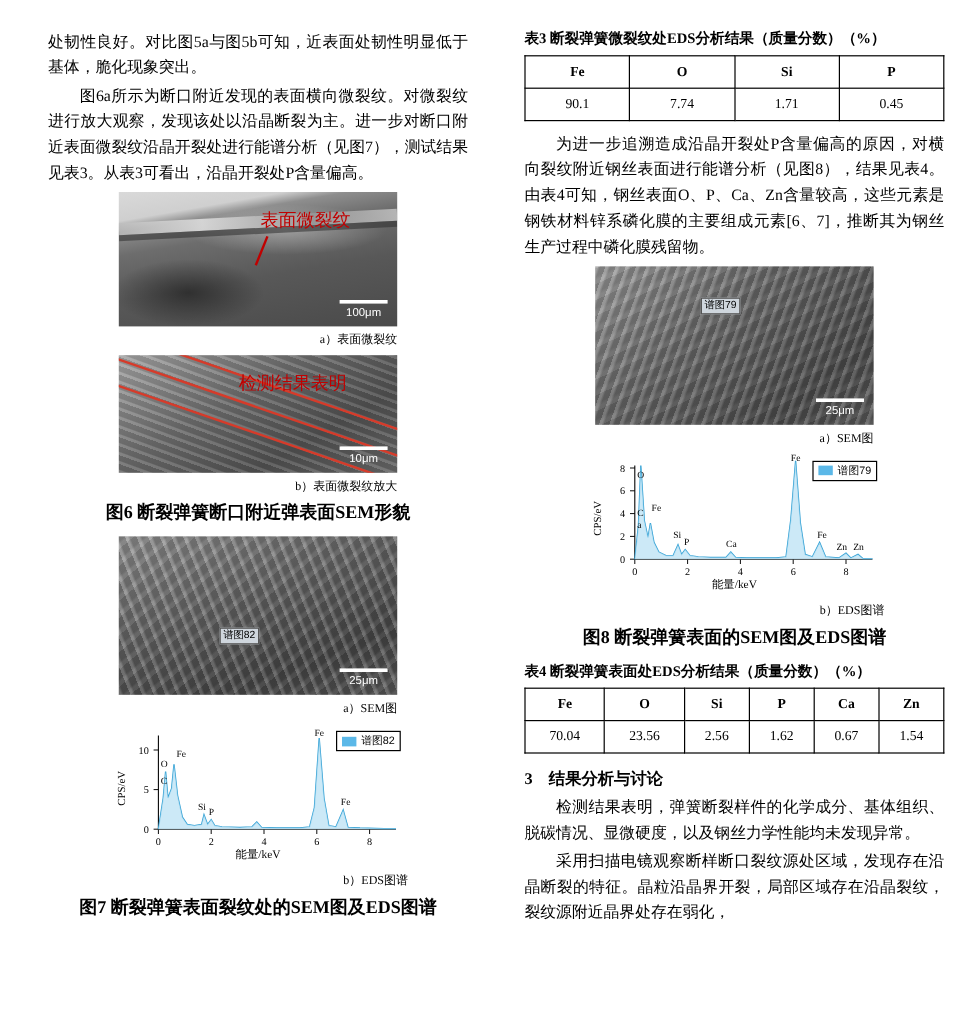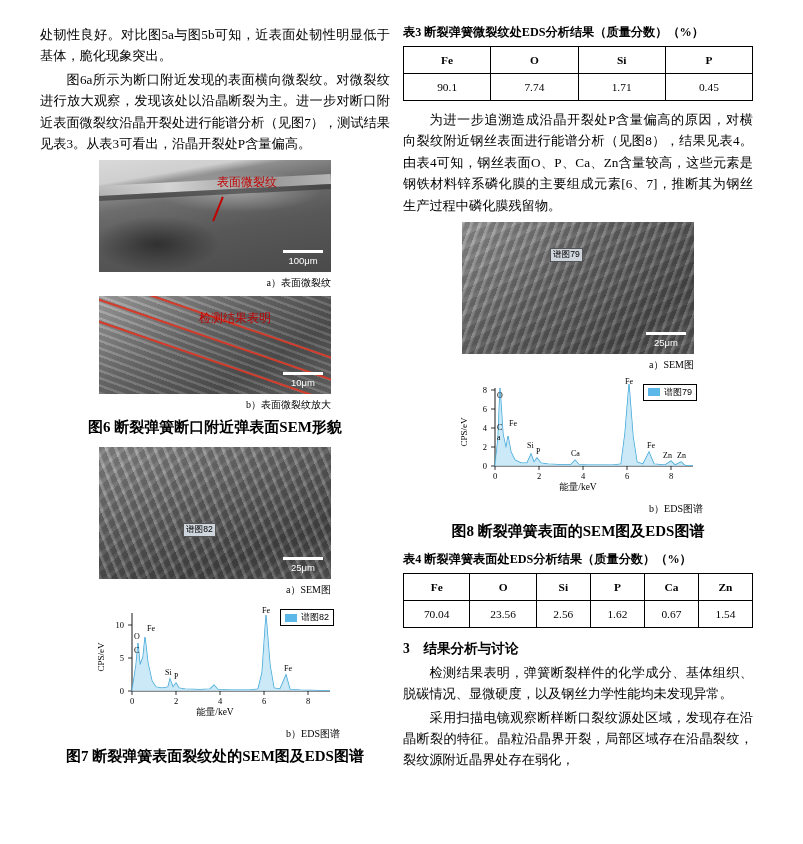--- a/index.html
+++ b/index.html
@@ -1,34 +1,34 @@
 <!DOCTYPE html>
 <html><head>
 <meta charset="utf-8">
 <style>
   html,body{margin:0;padding:0;background:#fff;}
   body{width:803px;height:844px;font-family:"Liberation Serif",serif;color:#000;position:relative;overflow:hidden;}
   .page{position:relative;width:803px;height:844px;padding:0;box-sizing:border-box;}
   .col{position:absolute;top:0;width:350px;margin-top:24px;}
   .col-left{left:40px;}
-  .col-right{left:403px;}
+  .col-right{left:437px;}
   p.body{font-size:13.2px;line-height:1.62;margin:0 0 2px 0;text-align:justify;text-justify:inter-ideograph;}
   p.indent{text-indent:2em;}
   .caption{font-size:10px;text-align:right;margin:4px 0 2px 0;}
   .caption-b{font-size:15px;text-align:center;margin:6px 0 10px 0;font-weight:bold;}
   .tbl-title{font-size:12.2px;font-weight:bold;margin:0 0 5px 0;text-align:center;}
   table.data{border-collapse:collapse;width:100%;font-size:11.4px;font-family:"Liberation Serif",serif;}
   table.data th,table.data td{border:1px solid #000;text-align:center;padding:4px 2px;height:18px;}
   table.data th{font-weight:bold;}
   .fig{margin:6px auto 0 auto;position:relative;}
   .sem{position:relative;overflow:hidden;background:#7b7b7b;}
   .scalebar{position:absolute;right:8px;bottom:6px;color:#fff;font-size:9.5px;font-family:"Liberation Sans",sans-serif;text-align:center;}
   .scalebar .bar{display:block;height:3px;background:#fff;margin-bottom:2px;width:40px;margin-left:auto;}
   .tag{position:absolute;background:#cfd6dd;border:1px solid #555;font-size:8.6px;padding:1px 2px;line-height:1.15;text-align:center;font-family:"Liberation Sans",sans-serif;color:#000;}
-  .redtext{position:absolute;color:#c00000;font-size:12px;font-family:"Liberation Sans",sans-serif;}
+  .redtext{position:absolute;color:#c00000;font-size:15px;font-family:"Liberation Sans",sans-serif;}
   .chart{position:relative;background:#fff;margin:4px auto 0 auto;}
   .legendbox{position:absolute;border:1px solid #000;background:#fff;font-size:9px;font-family:"Liberation Sans",sans-serif;padding:1px 4px;display:flex;align-items:center;gap:4px;}
   .legendbox .sw{width:12px;height:8px;background:#5bb8e8;display:inline-block;}
   .axis-label{font-size:9.5px;font-family:"Liberation Serif",serif;}
   .sec-h{font-size:13.6px;font-weight:bold;margin:12px 0 4px 0;}
 </style>
 </head>
 <body>
 
 <div class="page">

